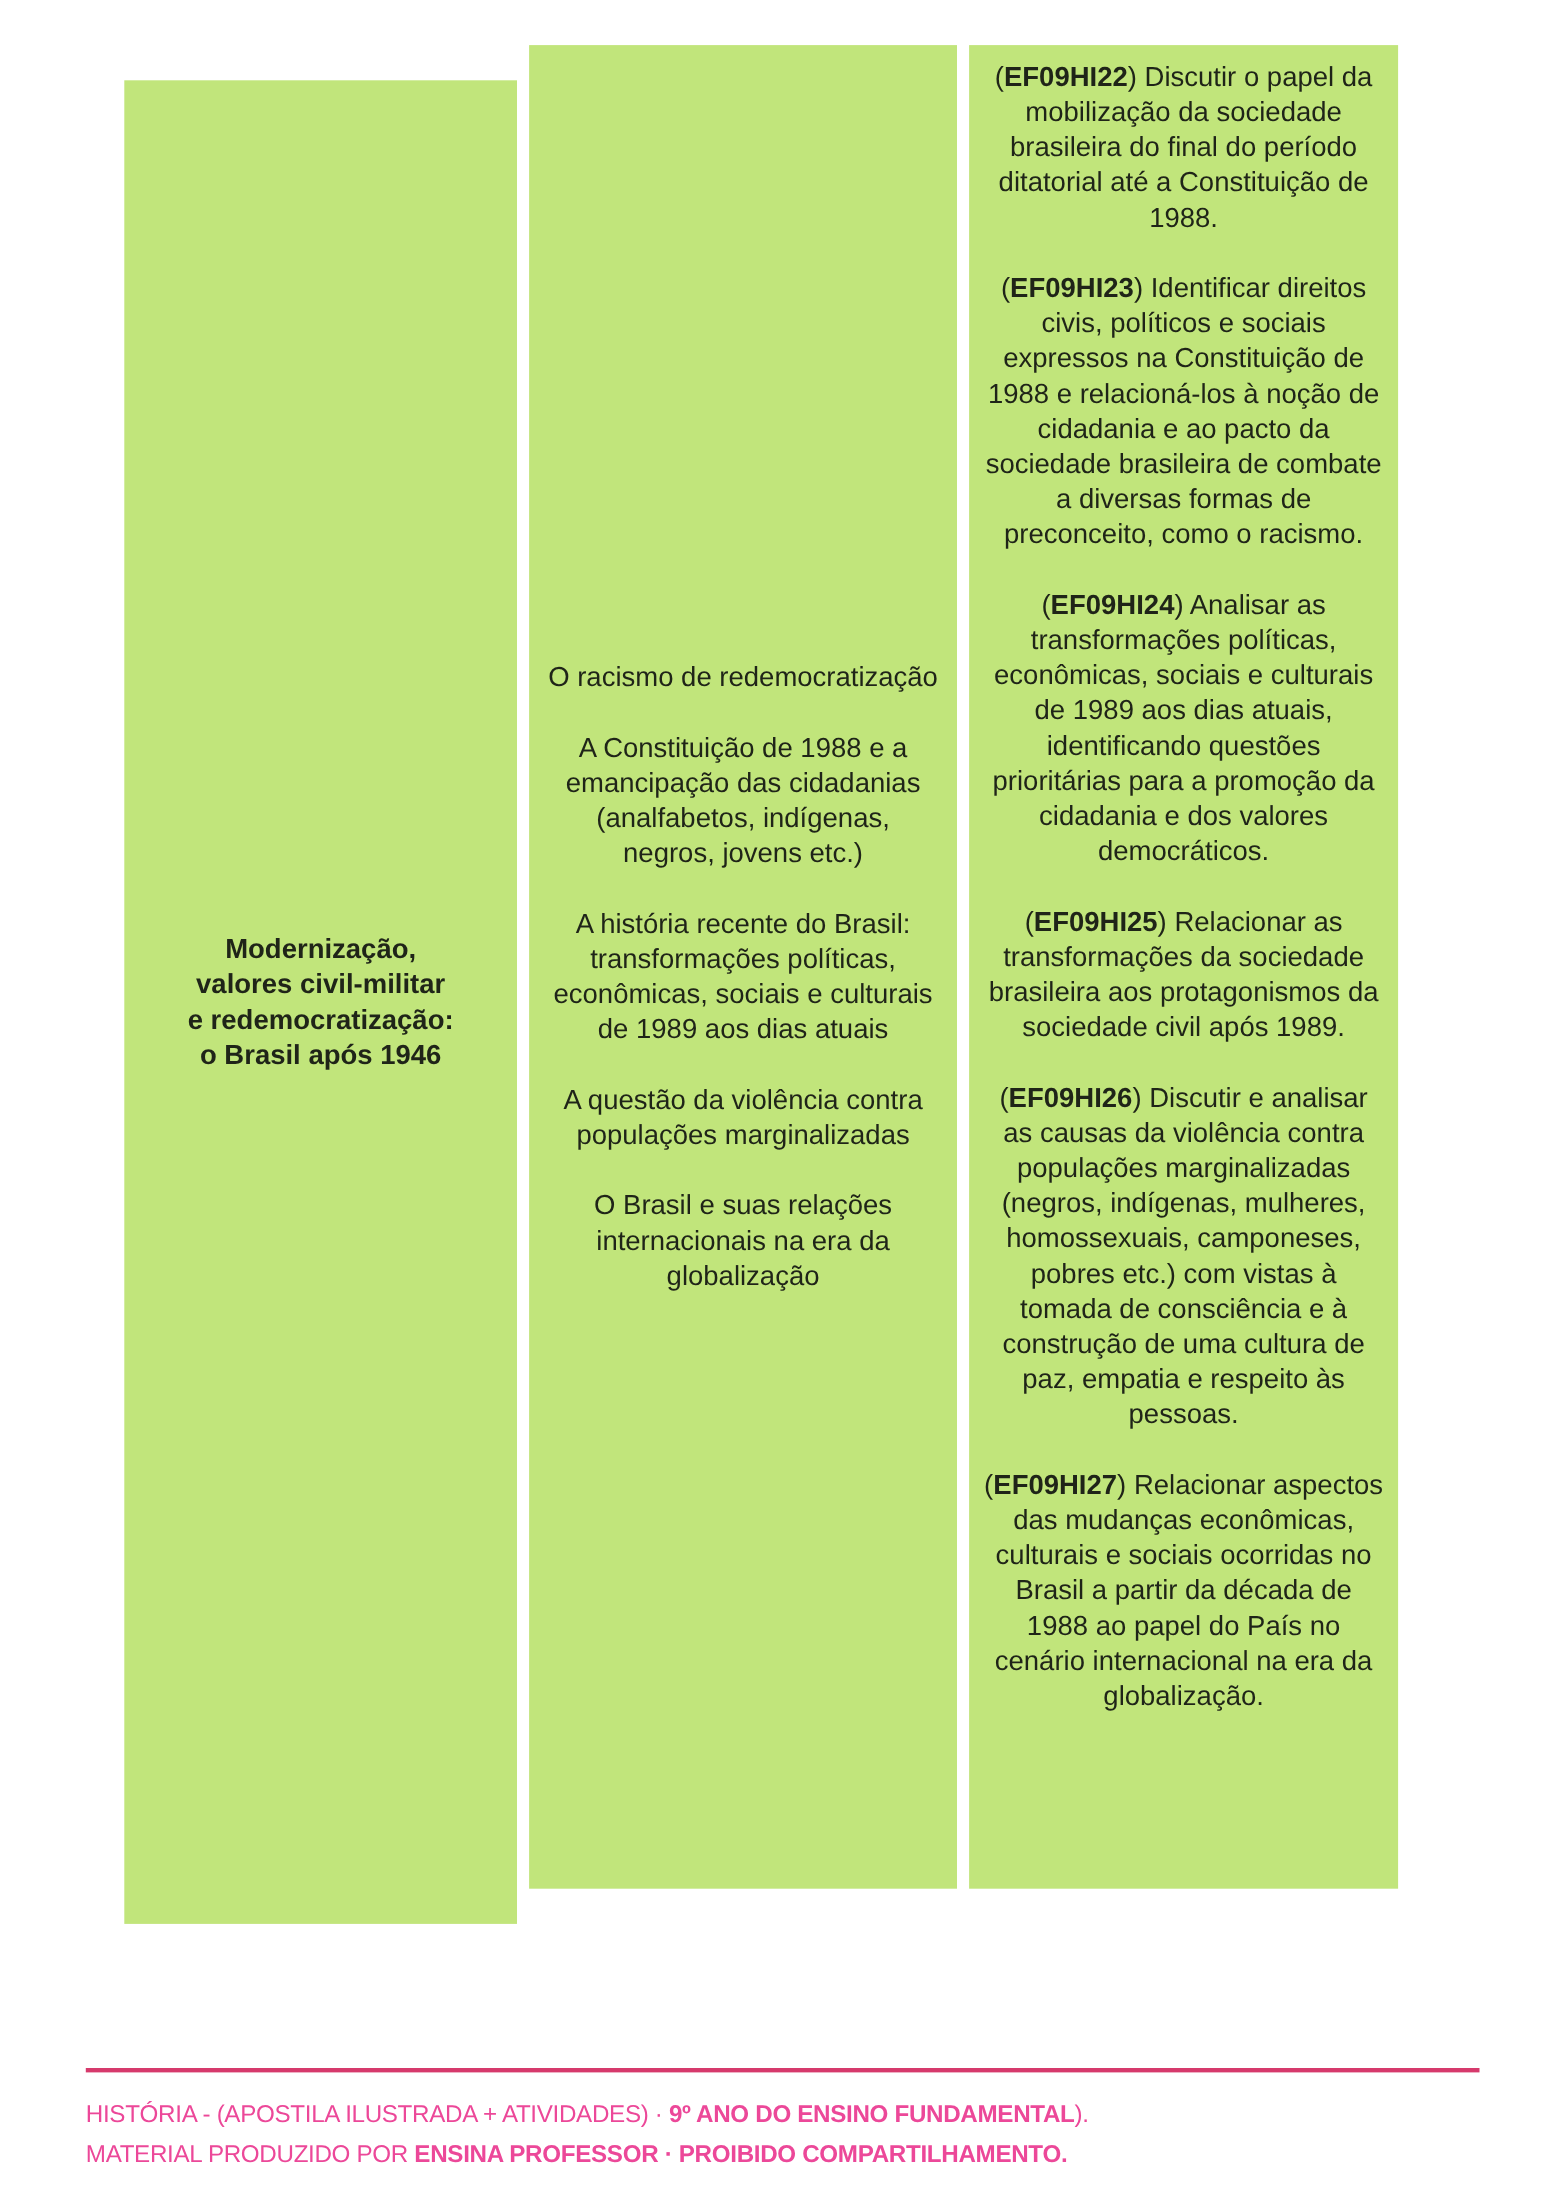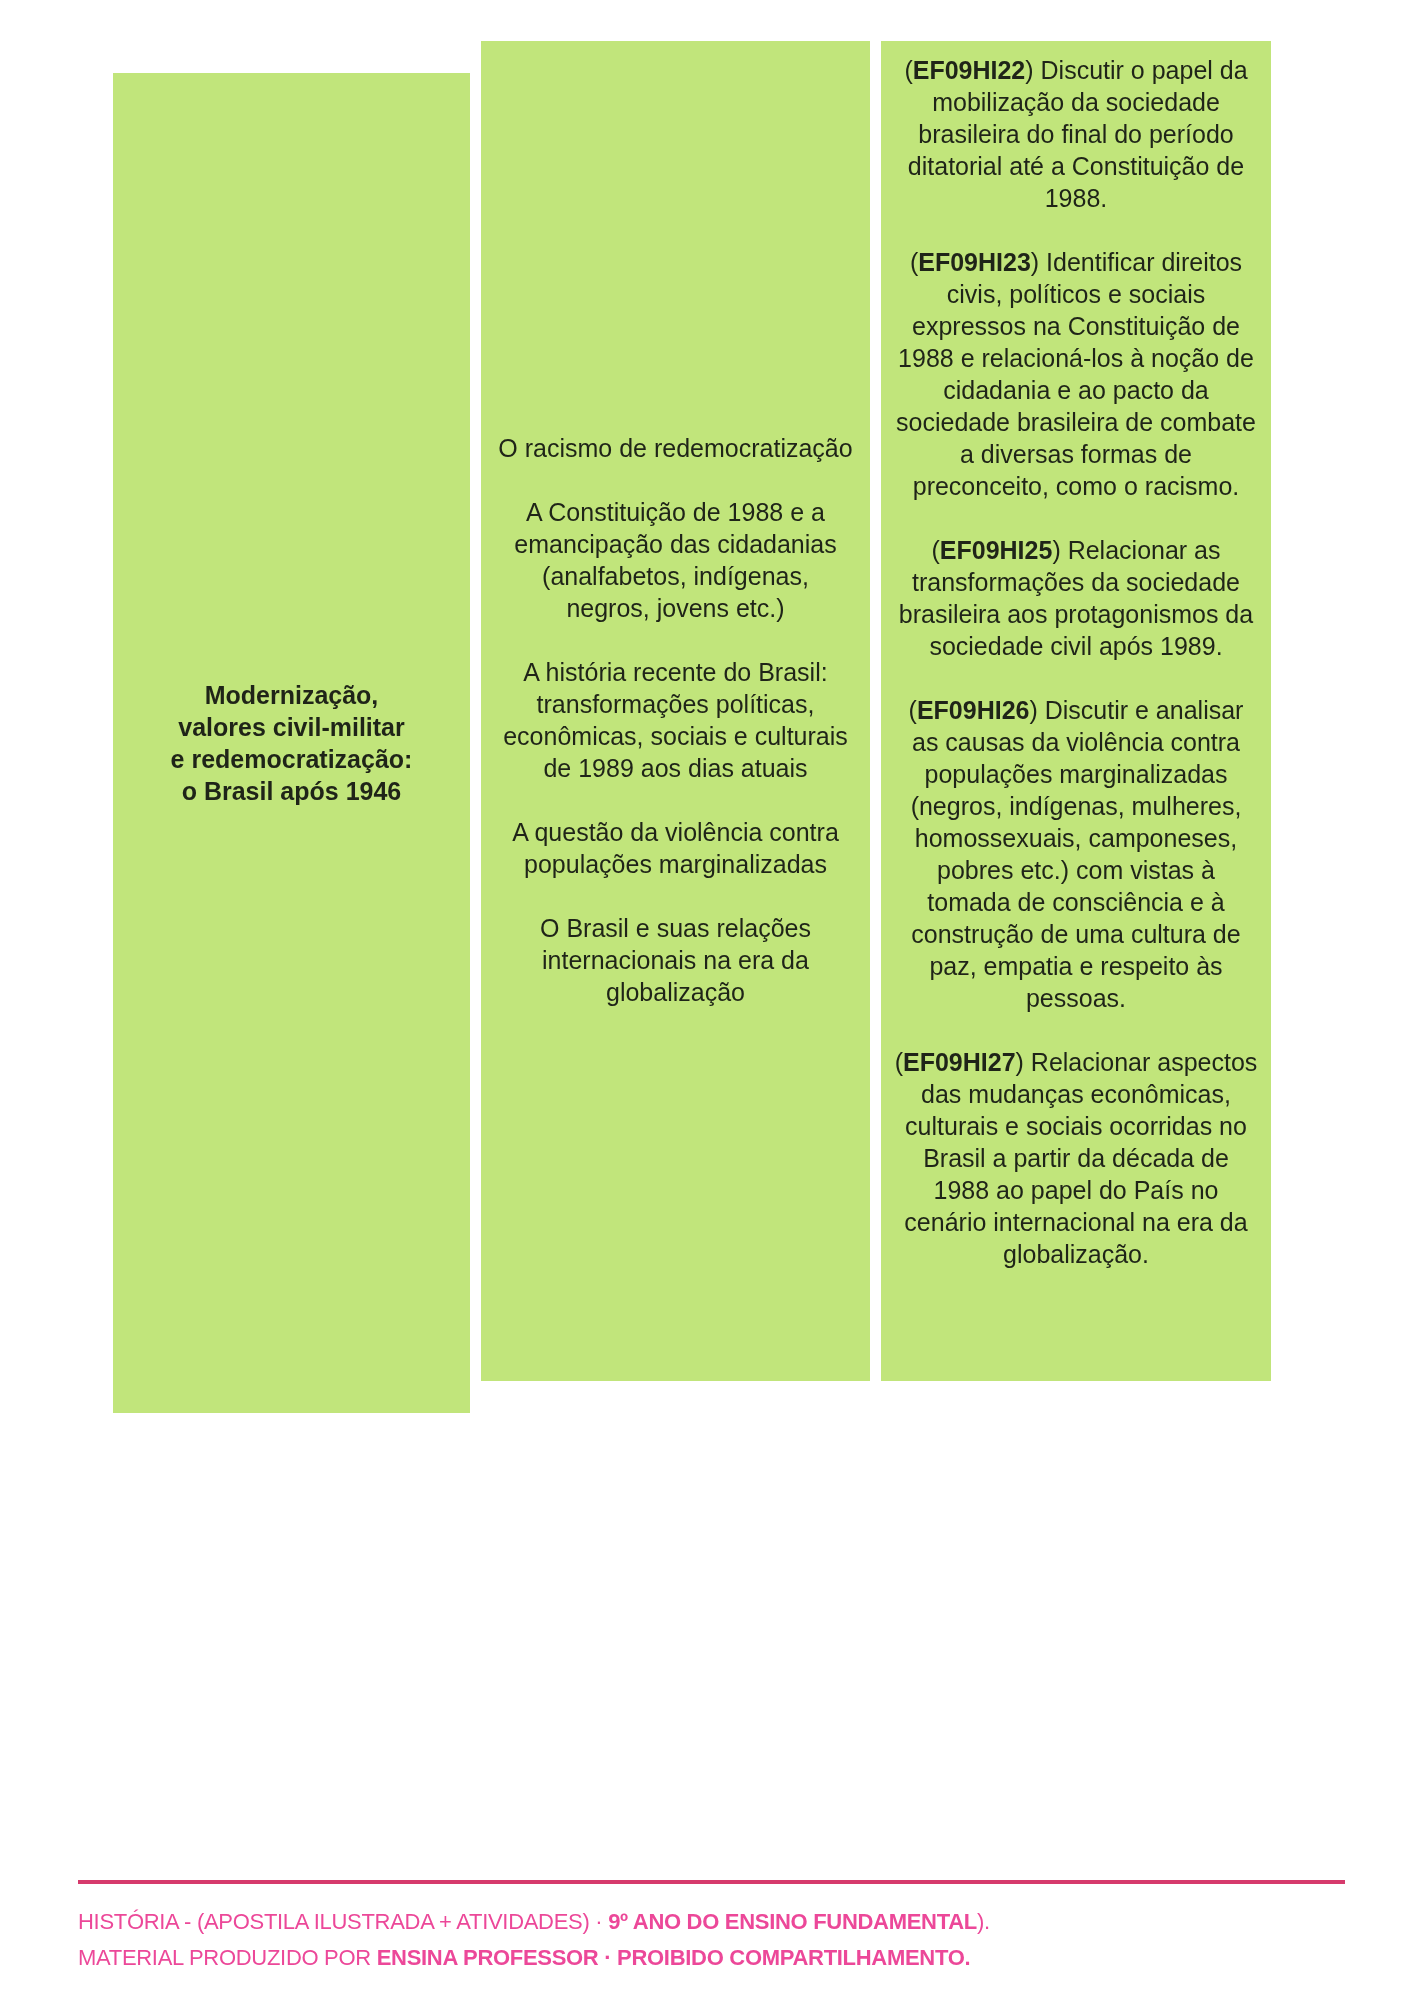--- a/index.html
+++ b/index.html
@@ -1,18 +1,18 @@
 <!DOCTYPE html>
 <html><head>
 <meta charset="utf-8">
 <style>
   html, body { margin: 0; padding: 0; background: #ffffff; }
   body { width: 1414px; height: 2000px; position: relative; overflow: hidden;
          font-family: "Liberation Sans", sans-serif; color: #1f2418; }
-  .col { position: absolute; top: 41px; height: 1340px; background: #c1e57b;
+  .col { position: absolute; top: 41px; height: 1676px; background: #c1e57b;
          display: flex; flex-direction: column; justify-content: center; align-items: center;
          text-align: center; box-sizing: border-box; }
   .col1 { left: 113px; width: 357px; margin-top: 32px; }
   .col2 { left: 481px; width: 389px; }
   .col3 { left: 881px; width: 390px; justify-content: flex-start; padding-top: 13px; }
   .theme { font-weight: bold; font-size: 25px; line-height: 32px; padding: 0 20px; }
   .obj-list, .skill-list { display: flex; flex-direction: column; }
   .obj { font-size: 25px; line-height: 32px; padding: 0 16px; margin-bottom: 32px; }
   .obj:last-child { margin-bottom: 0; }
   .obj-list { margin-top: 18px; }
@@ -43,20 +43,21 @@
     <div class="obj">A história recente do Brasil: transformações políticas, econômicas, sociais e culturais de 1989 aos dias atuais</div>
     <div class="obj">A questão da violência contra populações marginalizadas</div>
     <div class="obj">O Brasil e suas relações internacionais na era da globalização</div>
   </div>
 </div>
 
 <div class="col col3">
   <div class="skill-list">
     <div class="skill">(<span class="code">EF09HI22</span>) <span>Discutir o papel da mobilização da sociedade brasileira do final do período ditatorial até a Constituição de 1988.</span></div>
     <div class="skill">(<span class="code">EF09HI23</span>) <span>Identificar direitos civis, políticos e sociais expressos na Constituição de 1988 e relacioná-los à noção de cidadania e ao pacto da sociedade brasileira de combate a diversas formas de preconceito, como o racismo.</span></div>
+    <div class="skill">(<span class="code">EF09HI24</span>) <span>Analisar as transformações políticas, econômicas, sociais e culturais de 1989 aos dias atuais, identificando questões prioritárias para a promoção da cidadania e dos valores democráticos.</span></div>
     <div class="skill">(<span class="code">EF09HI25</span>) <span>Relacionar as transformações da sociedade brasileira aos protagonismos da sociedade civil após 1989.</span></div>
     <div class="skill">(<span class="code">EF09HI26</span>) <span>Discutir e analisar as causas da violência contra populações marginalizadas (negros, indígenas, mulheres, homossexuais, camponeses, pobres etc.) com vistas à tomada de consciência e à construção de uma cultura de paz, empatia e respeito às pessoas.</span></div>
     <div class="skill">(<span class="code">EF09HI27</span>) <span>Relacionar aspectos das mudanças econômicas, culturais e sociais ocorridas no Brasil a partir da década de 1988 ao papel do País no cenário internacional na era da globalização.</span></div>
   </div>
 </div>
 
 <div class="footer-line"></div>
 <div class="footer f1"><span>HISTÓRIA  - (APOSTILA ILUSTRADA + ATIVIDADES)  ·  </span><b>9º  ANO DO ENSINO FUNDAMENTAL</b><span>).</span></div>
 <div class="footer f2"><span>MATERIAL PRODUZIDO POR </span><b>ENSINA PROFESSOR · PROIBIDO COMPARTILHAMENTO.</b></div>
 

